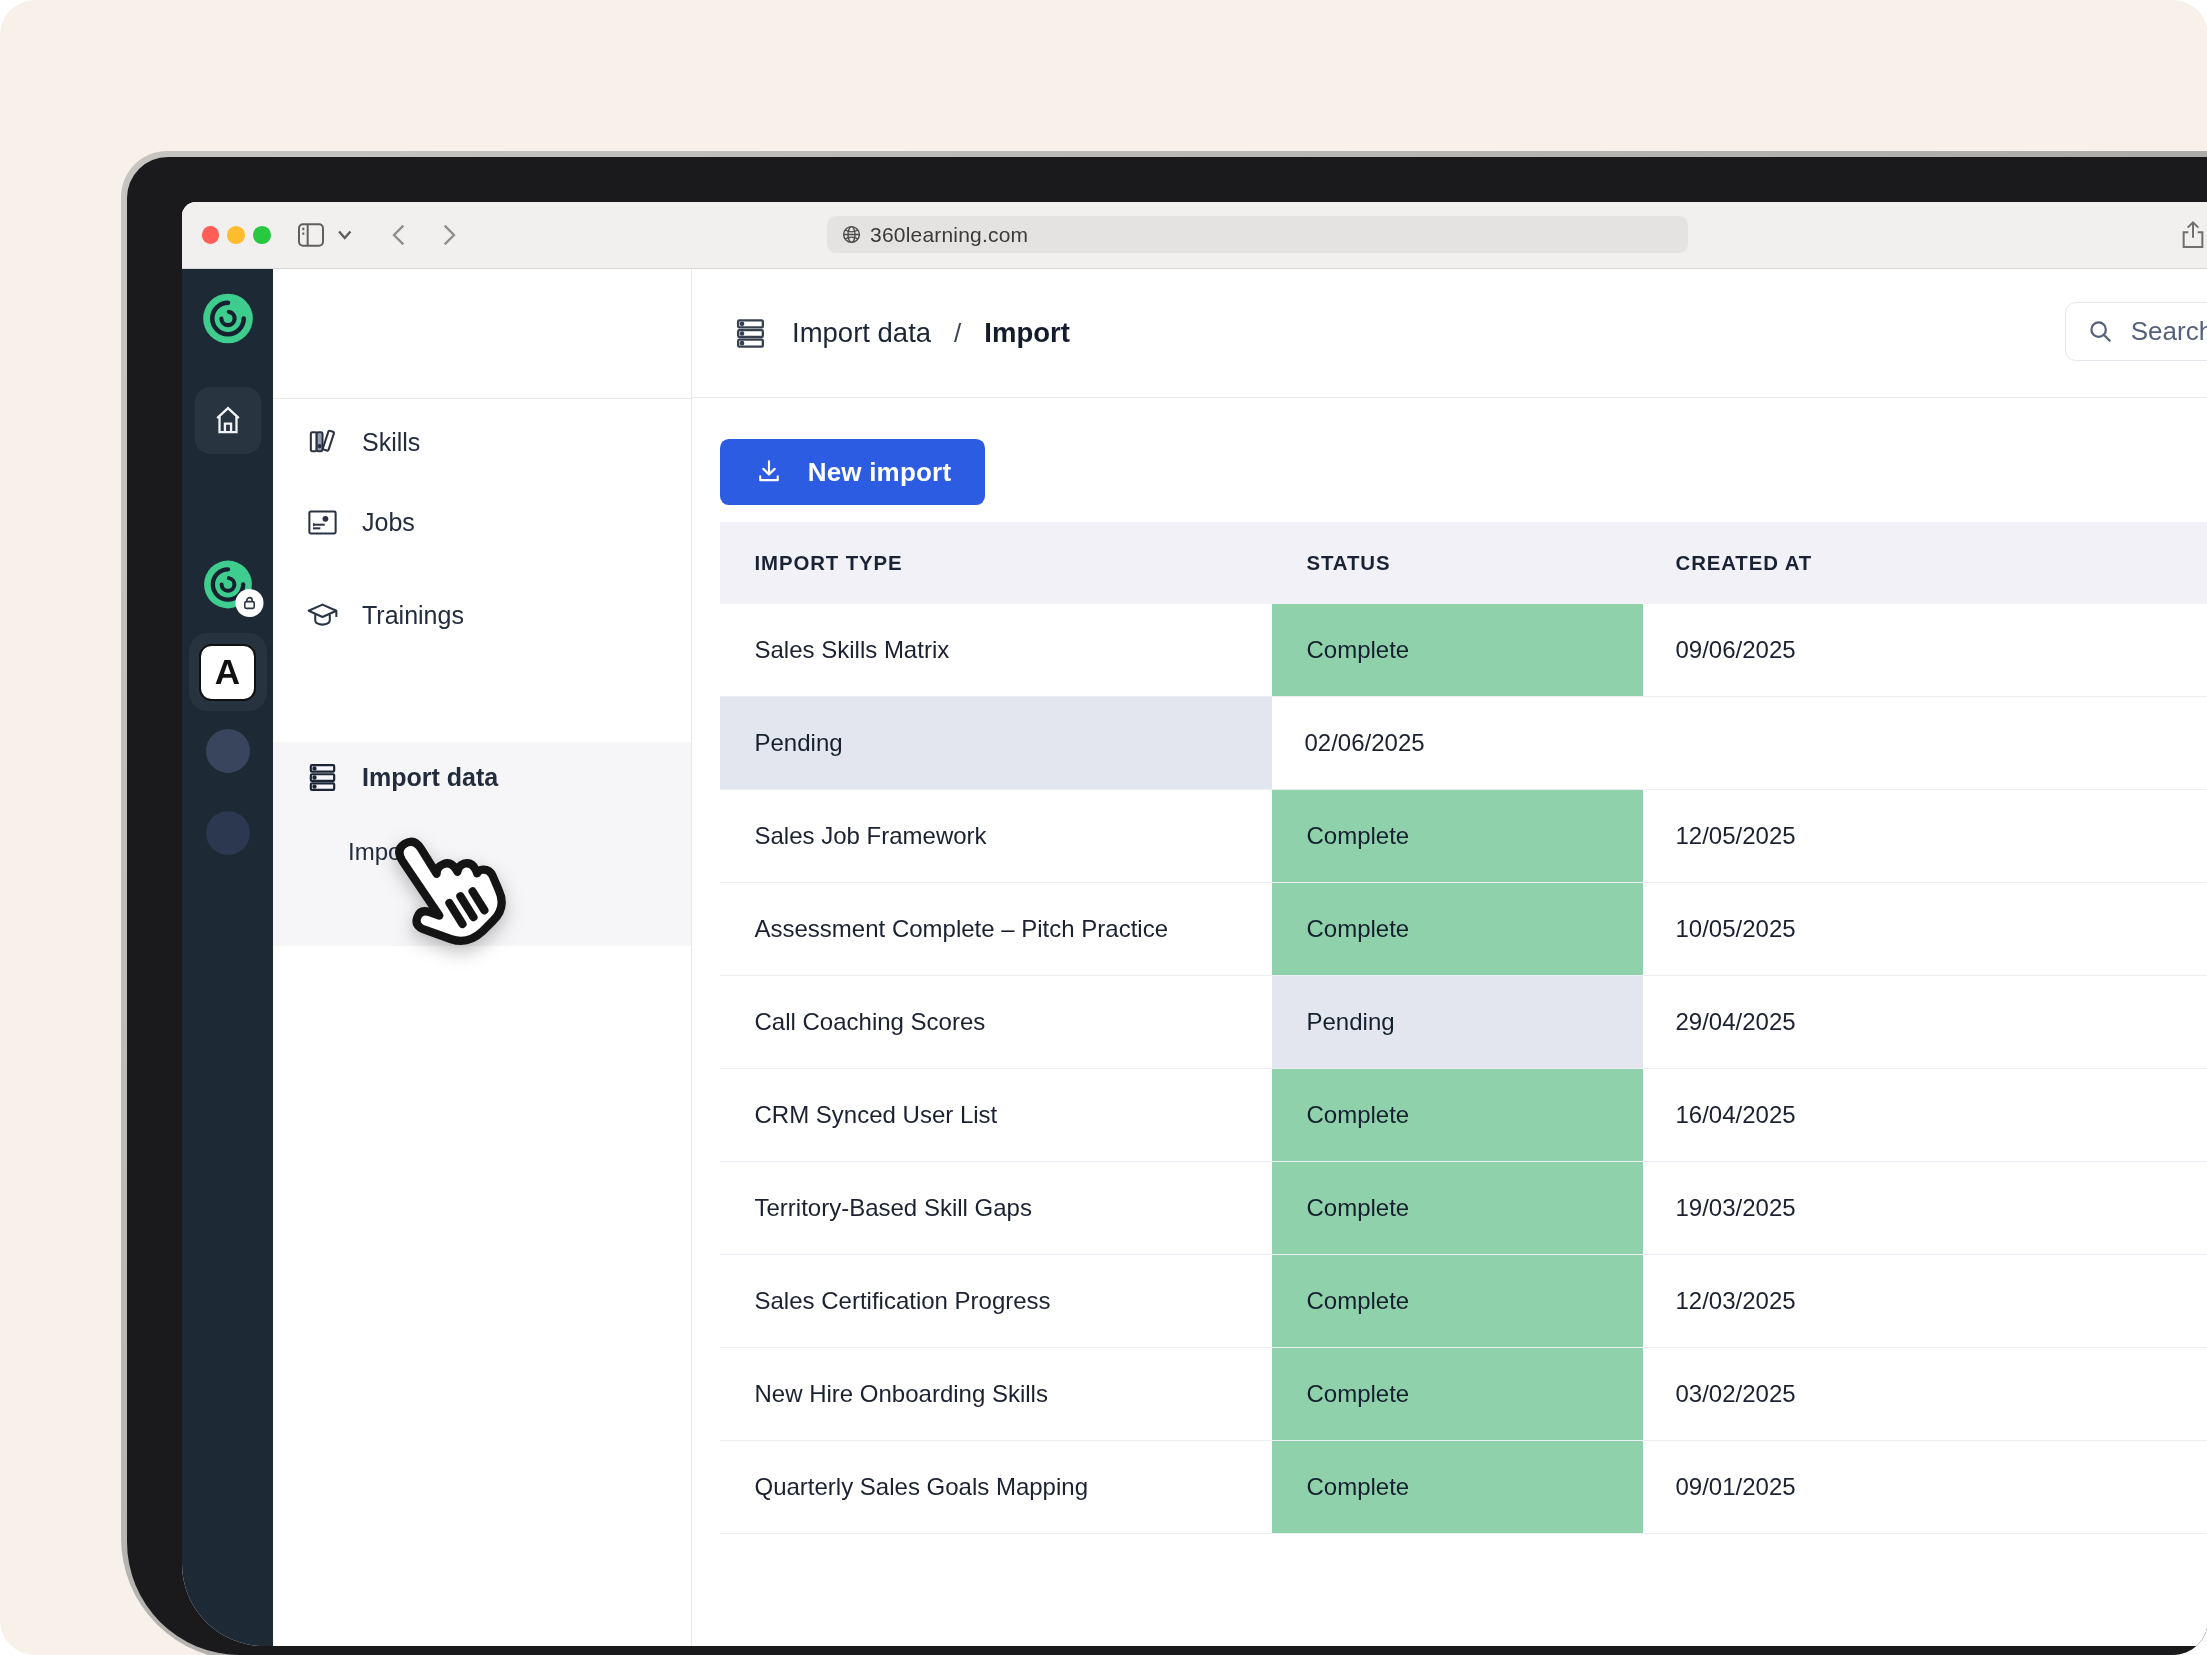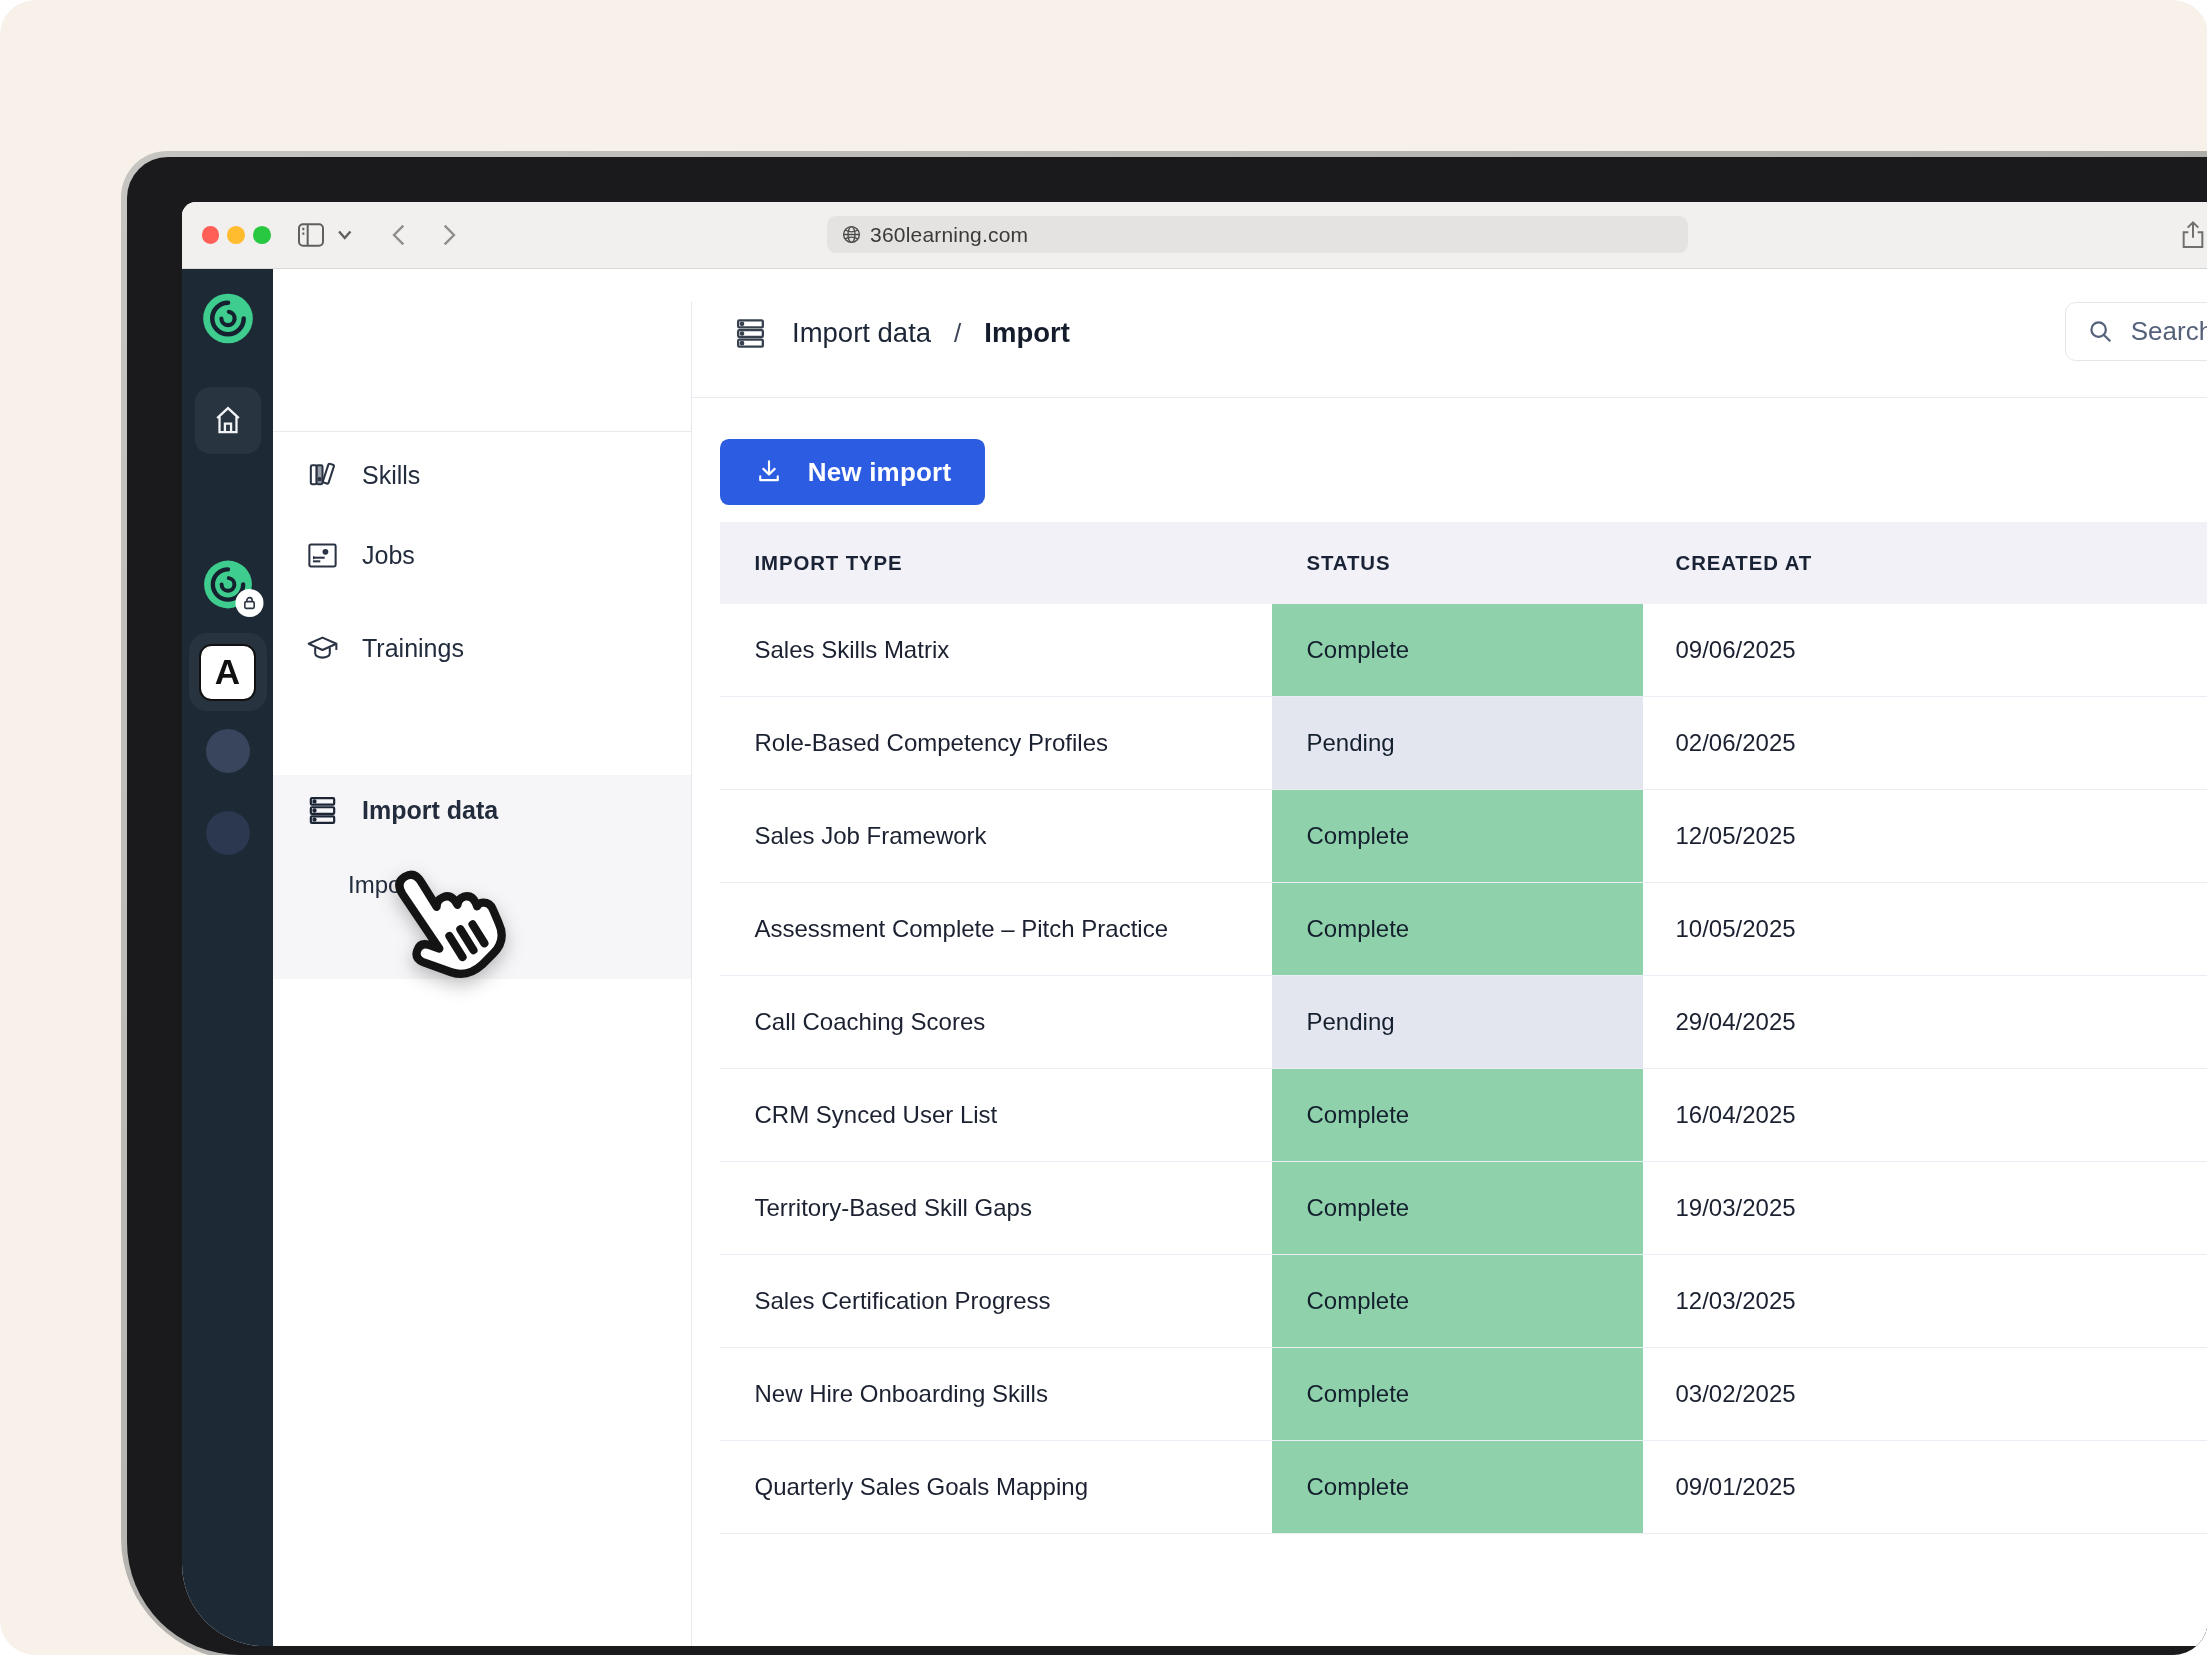--- a/index.html
+++ b/index.html
@@ -48,21 +48,21 @@
     display:flex;align-items:center;justify-content:center;}
   .a-tile{width:57px;height:57px;background:#ffffff;border-radius:12.4px;border:2.7px solid #111;
     display:flex;align-items:center;justify-content:center;box-sizing:border-box;
     font-weight:bold;font-size:35px;color:#111;}
   .dot-av{width:44px;height:44px;border-radius:50%;}
   .dot1{top:460px;background:#38455c;}
   .dot2{top:542px;background:#2b3850;}
 
   
   .subsidebar{width:419px;flex:0 0 auto;background:#ffffff;position:relative;
-    border-right:1.8px solid #e6e6ec;box-sizing:border-box;margin-top:33px;}
+    border-right:1.8px solid #e6e6ec;box-sizing:border-box;}
   .side-divider{position:absolute;top:129px;left:0;right:0;border-top:1.8px solid #e9e9ef;}
   .sb-highlight{position:absolute;top:473px;left:0;right:0;height:204px;background:#f6f6f9;}
   .nav-item{position:absolute;left:0;right:0;height:53px;display:flex;align-items:center;
     padding-left:32px;box-sizing:border-box;gap:22px;color:#232c3d;font-size:25px;font-weight:500;}
   .nav-item svg{width:35px;height:35px;flex:0 0 auto;}
   .ni-skills{top:147px;}.ni-jobs{top:227px;}.ni-trainings{top:320px;}.ni-users{top:388px;}
   .ni-importdata{top:482px;font-weight:700;}
   .nav-sub{position:absolute;left:0;right:0;height:44px;display:flex;align-items:center;
     padding-left:75px;box-sizing:border-box;font-size:24px;}
   .ns-import{top:561px;color:#232c3d;font-weight:500;}
@@ -302,21 +302,20 @@
                 <div class="th th2">STATUS</div>
                 <div class="th th3">CREATED AT</div>
               </div>
               <div class="tbody">
                   <div class="trow">
                     <div class="tcell cell-type">Sales Skills Matrix</div>
                     <div class="tcell cell-status st-complete">Complete</div>
                     <div class="tcell cell-date">09/06/2025</div>
                   </div>
                   <div class="trow">
-                    <div class="tcell cell-type">Role-Based Competency Profiles</div>
                     <div class="tcell cell-status st-pending">Pending</div>
                     <div class="tcell cell-date">02/06/2025</div>
                   </div>
                   <div class="trow">
                     <div class="tcell cell-type">Sales Job Framework</div>
                     <div class="tcell cell-status st-complete">Complete</div>
                     <div class="tcell cell-date">12/05/2025</div>
                   </div>
                   <div class="trow">
                     <div class="tcell cell-type">Assessment Complete – Pitch Practice</div>

